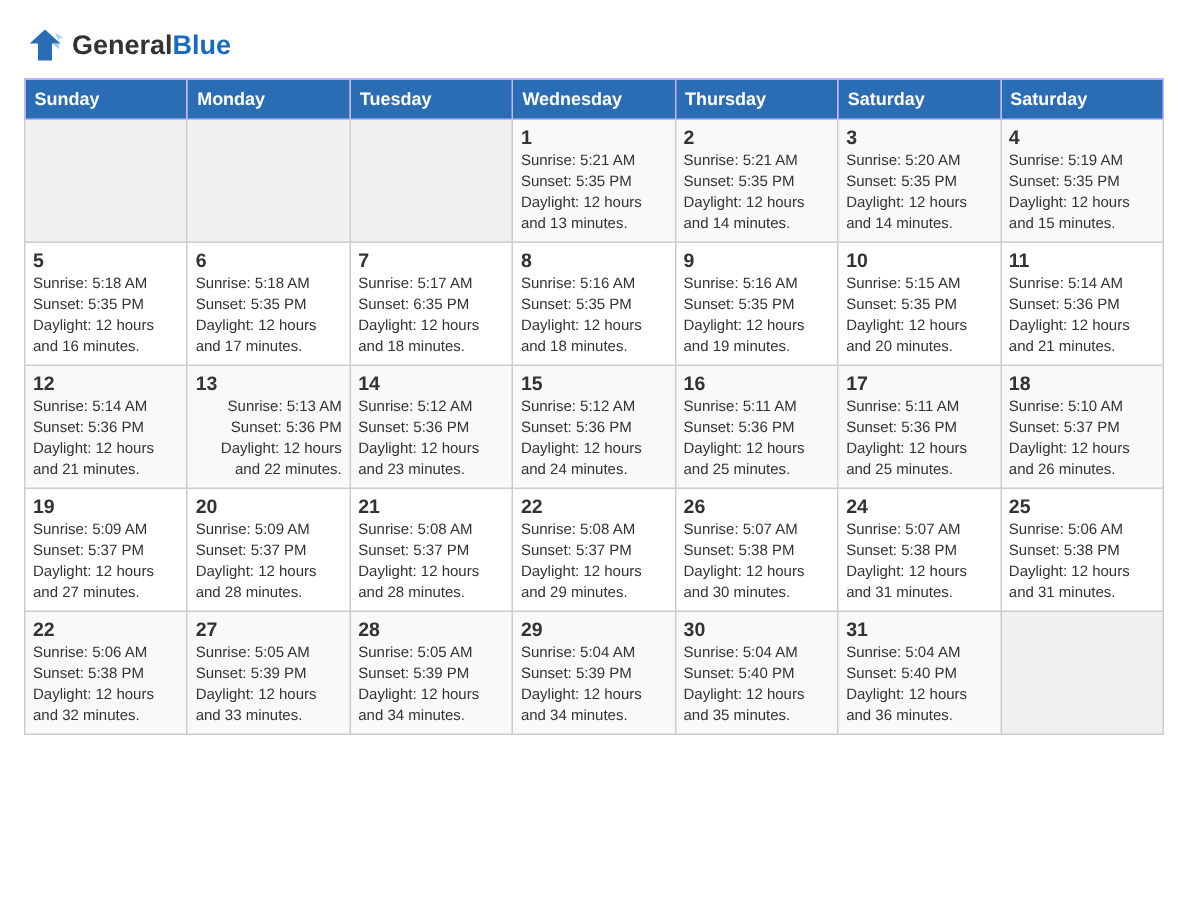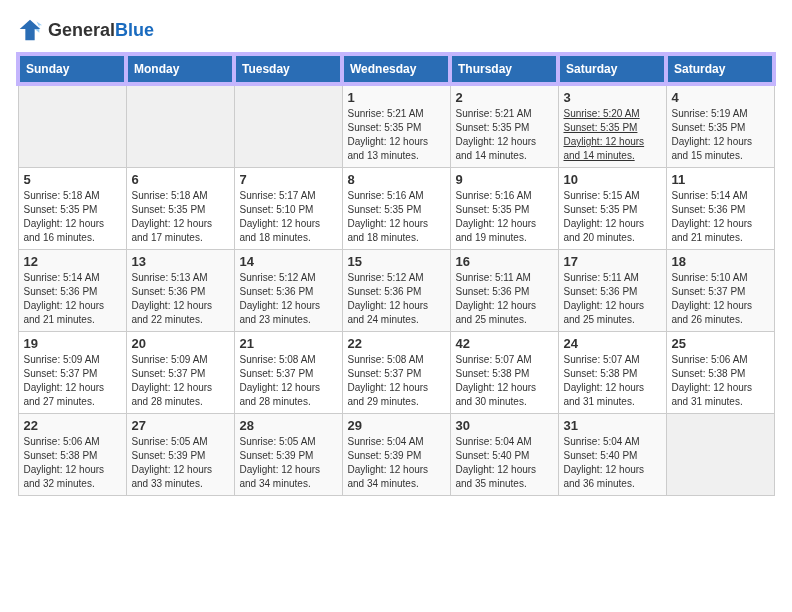--- a/index.html
+++ b/index.html
@@ -53,21 +53,21 @@
       width: 100%;
       border-collapse: collapse;
       font-size: 11px;
     }
     .calendar-table thead tr th {
       background-color: #2a6db5;
       color: #fff;
       text-align: left;
       padding: 6px 6px;
       font-size: 12px;
-      border: 4px solid #c4b5fd;
+      border: 1px solid #c4b5fd;
     }
     .calendar-table tbody tr td {
       border: 1px solid #ccc;
       vertical-align: top;
       padding: 4px 5px;
       width: 108px;
       min-height: 80px;
       background: #fff;
     }
     .calendar-table tbody tr:nth-child(odd) td {
@@ -128,21 +128,21 @@
 Daylight: 12 hours and 13 minutes.</div>
         </td>
         <td>
           <span class="day-number">2</span>
           <div class="day-info" style="white-space: pre-line;">Sunrise: 5:21 AM
 Sunset: 5:35 PM
 Daylight: 12 hours and 14 minutes.</div>
         </td>
         <td>
           <span class="day-number">3</span>
-          <div class="day-info" style="white-space: pre-line; text-decoration: underline;">Sunrise: 5:20 AM
+          <div class="day-info" style="white-space: pre-line;">Sunrise: 5:20 AM
 Sunset: 5:35 PM
 Daylight: 12 hours and 14 minutes.</div>
         </td>
         <td>
           <span class="day-number">4</span>
           <div class="day-info" style="white-space: pre-line;">Sunrise: 5:19 AM
 Sunset: 5:35 PM
 Daylight: 12 hours and 15 minutes.</div>
         </td>
       </tr>
@@ -155,21 +155,21 @@
         </td>
         <td>
           <span class="day-number">6</span>
           <div class="day-info" style="white-space: pre-line;">Sunrise: 5:18 AM
 Sunset: 5:35 PM
 Daylight: 12 hours and 17 minutes.</div>
         </td>
         <td>
           <span class="day-number">7</span>
           <div class="day-info" style="white-space: pre-line;">Sunrise: 5:17 AM
-Sunset: 5:10 PM
+Sunset: 6:35 PM
 Daylight: 12 hours and 18 minutes.</div>
         </td>
         <td>
           <span class="day-number">8</span>
           <div class="day-info" style="white-space: pre-line;">Sunrise: 5:16 AM
 Sunset: 5:35 PM
 Daylight: 12 hours and 18 minutes.</div>
         </td>
         <td>
           <span class="day-number">9</span>
@@ -192,21 +192,21 @@
       </tr>
       <tr>
         <td>
           <span class="day-number">12</span>
           <div class="day-info" style="white-space: pre-line;">Sunrise: 5:14 AM
 Sunset: 5:36 PM
 Daylight: 12 hours and 21 minutes.</div>
         </td>
         <td>
           <span class="day-number">13</span>
-          <div class="day-info" style="white-space: pre-line;">Sunrise: 5:13 AM
+          <div class="day-info" style="white-space: pre-line; text-align: right;">Sunrise: 5:13 AM
 Sunset: 5:36 PM
 Daylight: 12 hours and 22 minutes.</div>
         </td>
         <td>
           <span class="day-number">14</span>
           <div class="day-info" style="white-space: pre-line;">Sunrise: 5:12 AM
 Sunset: 5:36 PM
 Daylight: 12 hours and 23 minutes.</div>
         </td>
         <td>
@@ -253,21 +253,21 @@
 Sunset: 5:37 PM
 Daylight: 12 hours and 28 minutes.</div>
         </td>
         <td>
           <span class="day-number">22</span>
           <div class="day-info" style="white-space: pre-line;">Sunrise: 5:08 AM
 Sunset: 5:37 PM
 Daylight: 12 hours and 29 minutes.</div>
         </td>
         <td>
-          <span class="day-number">42</span>
+          <span class="day-number">26</span>
           <div class="day-info" style="white-space: pre-line;">Sunrise: 5:07 AM
 Sunset: 5:38 PM
 Daylight: 12 hours and 30 minutes.</div>
         </td>
         <td>
           <span class="day-number">24</span>
           <div class="day-info" style="white-space: pre-line;">Sunrise: 5:07 AM
 Sunset: 5:38 PM
 Daylight: 12 hours and 31 minutes.</div>
         </td>

